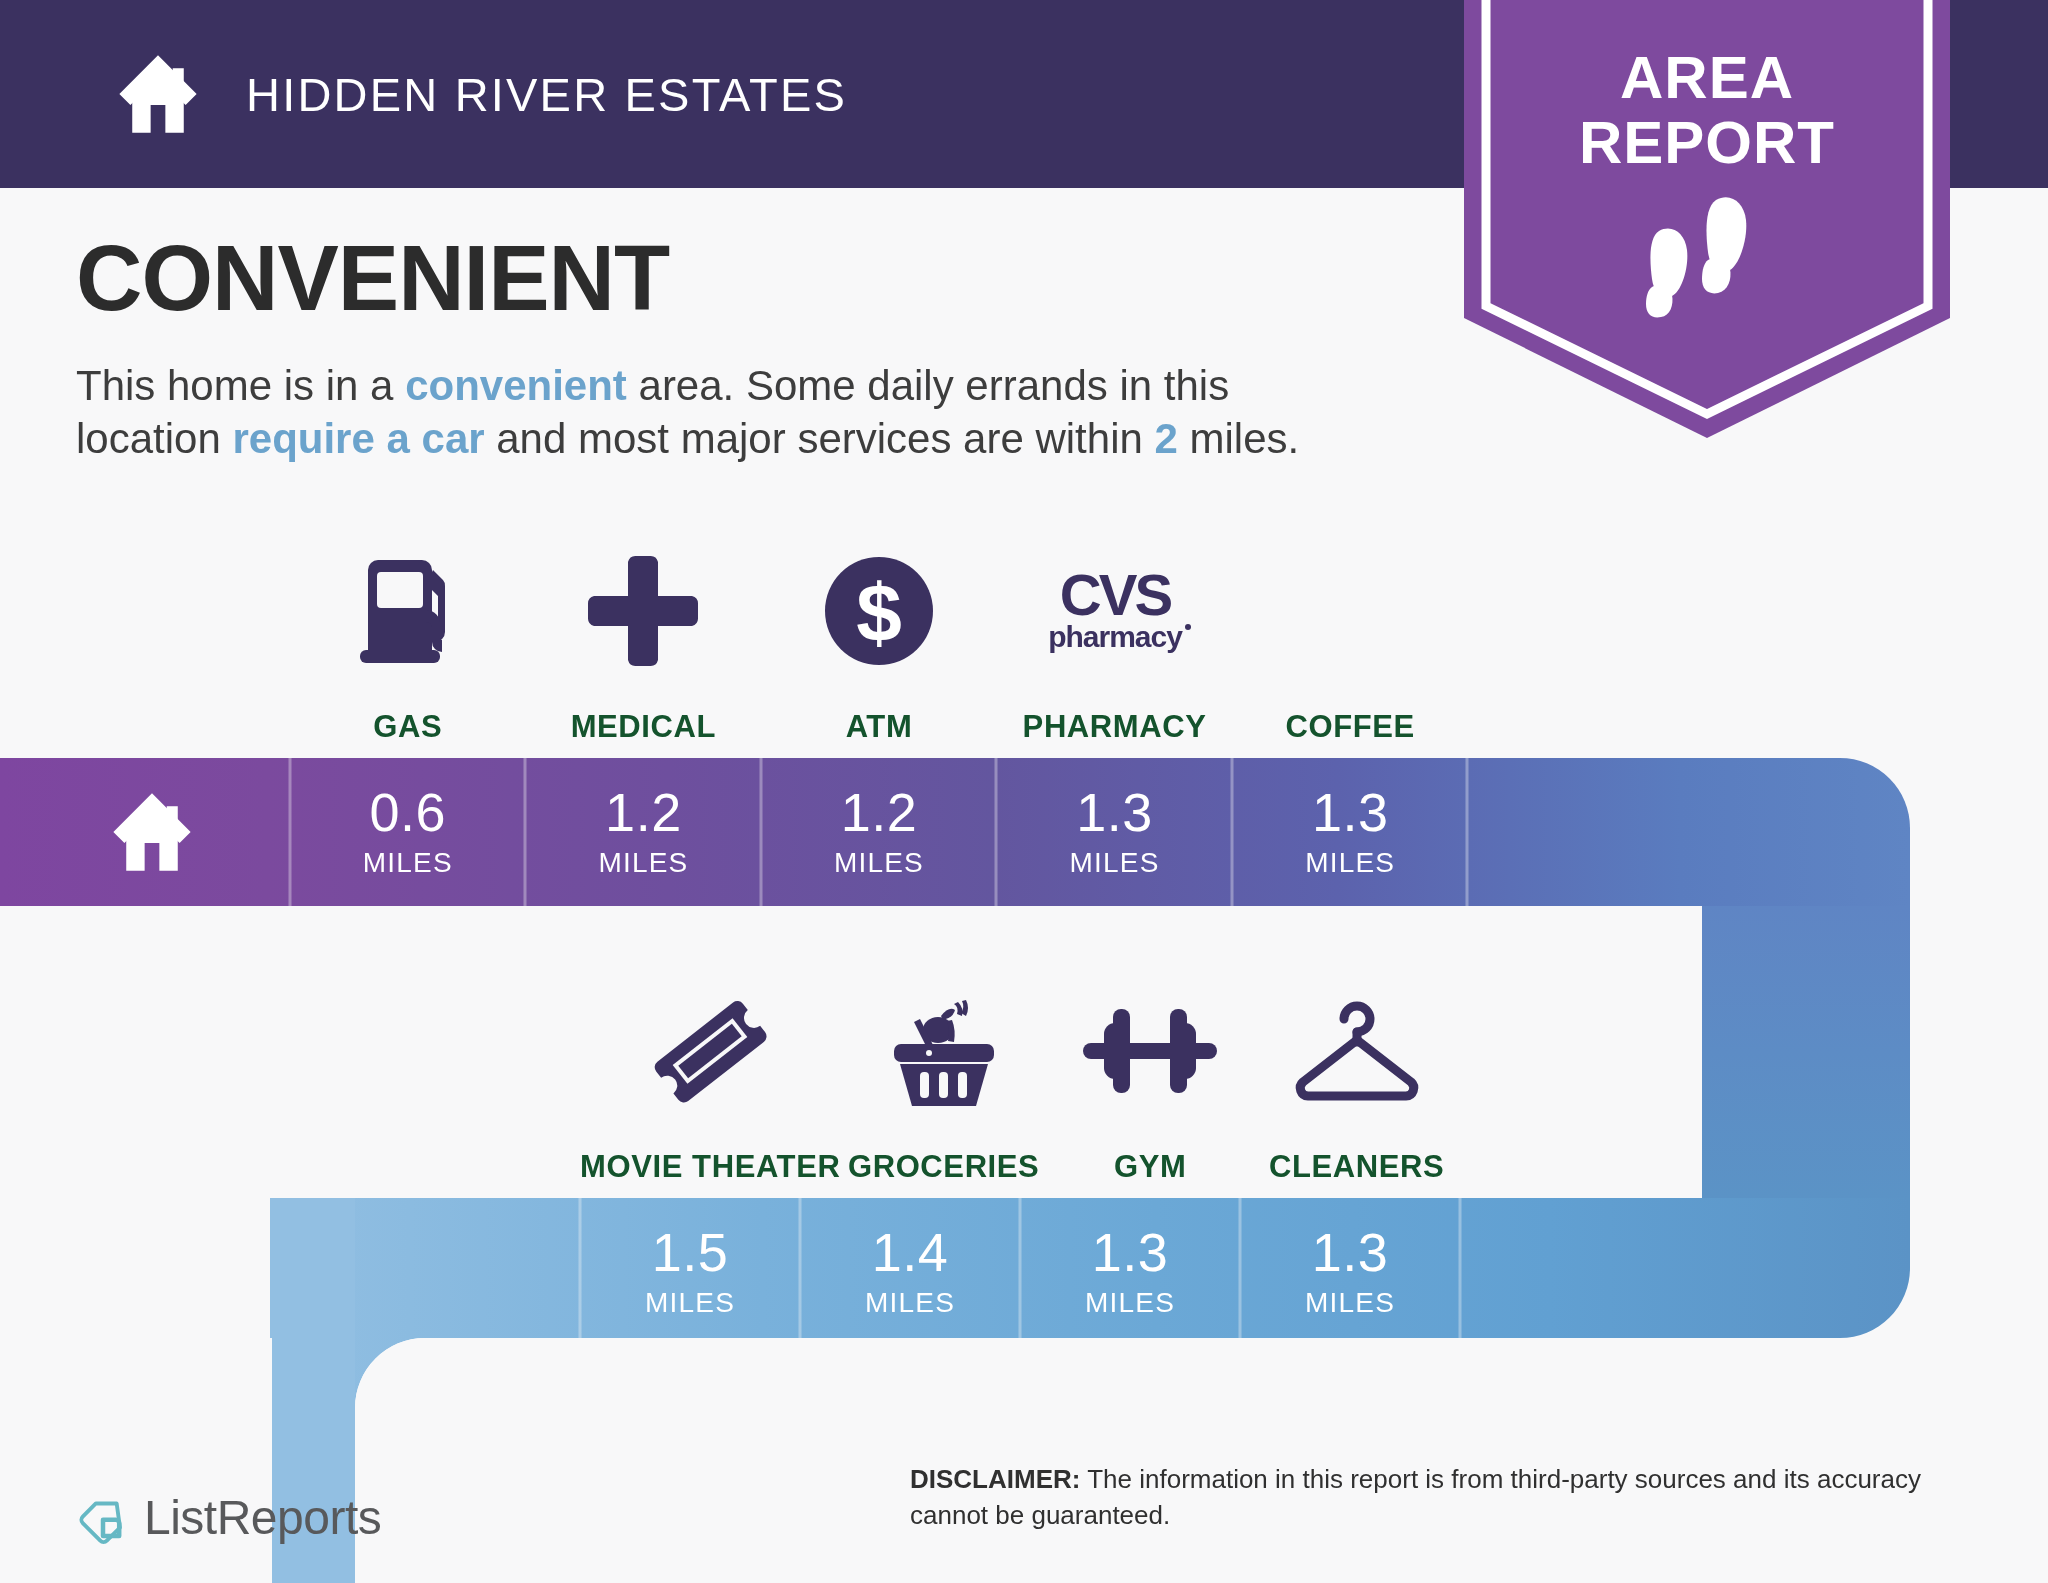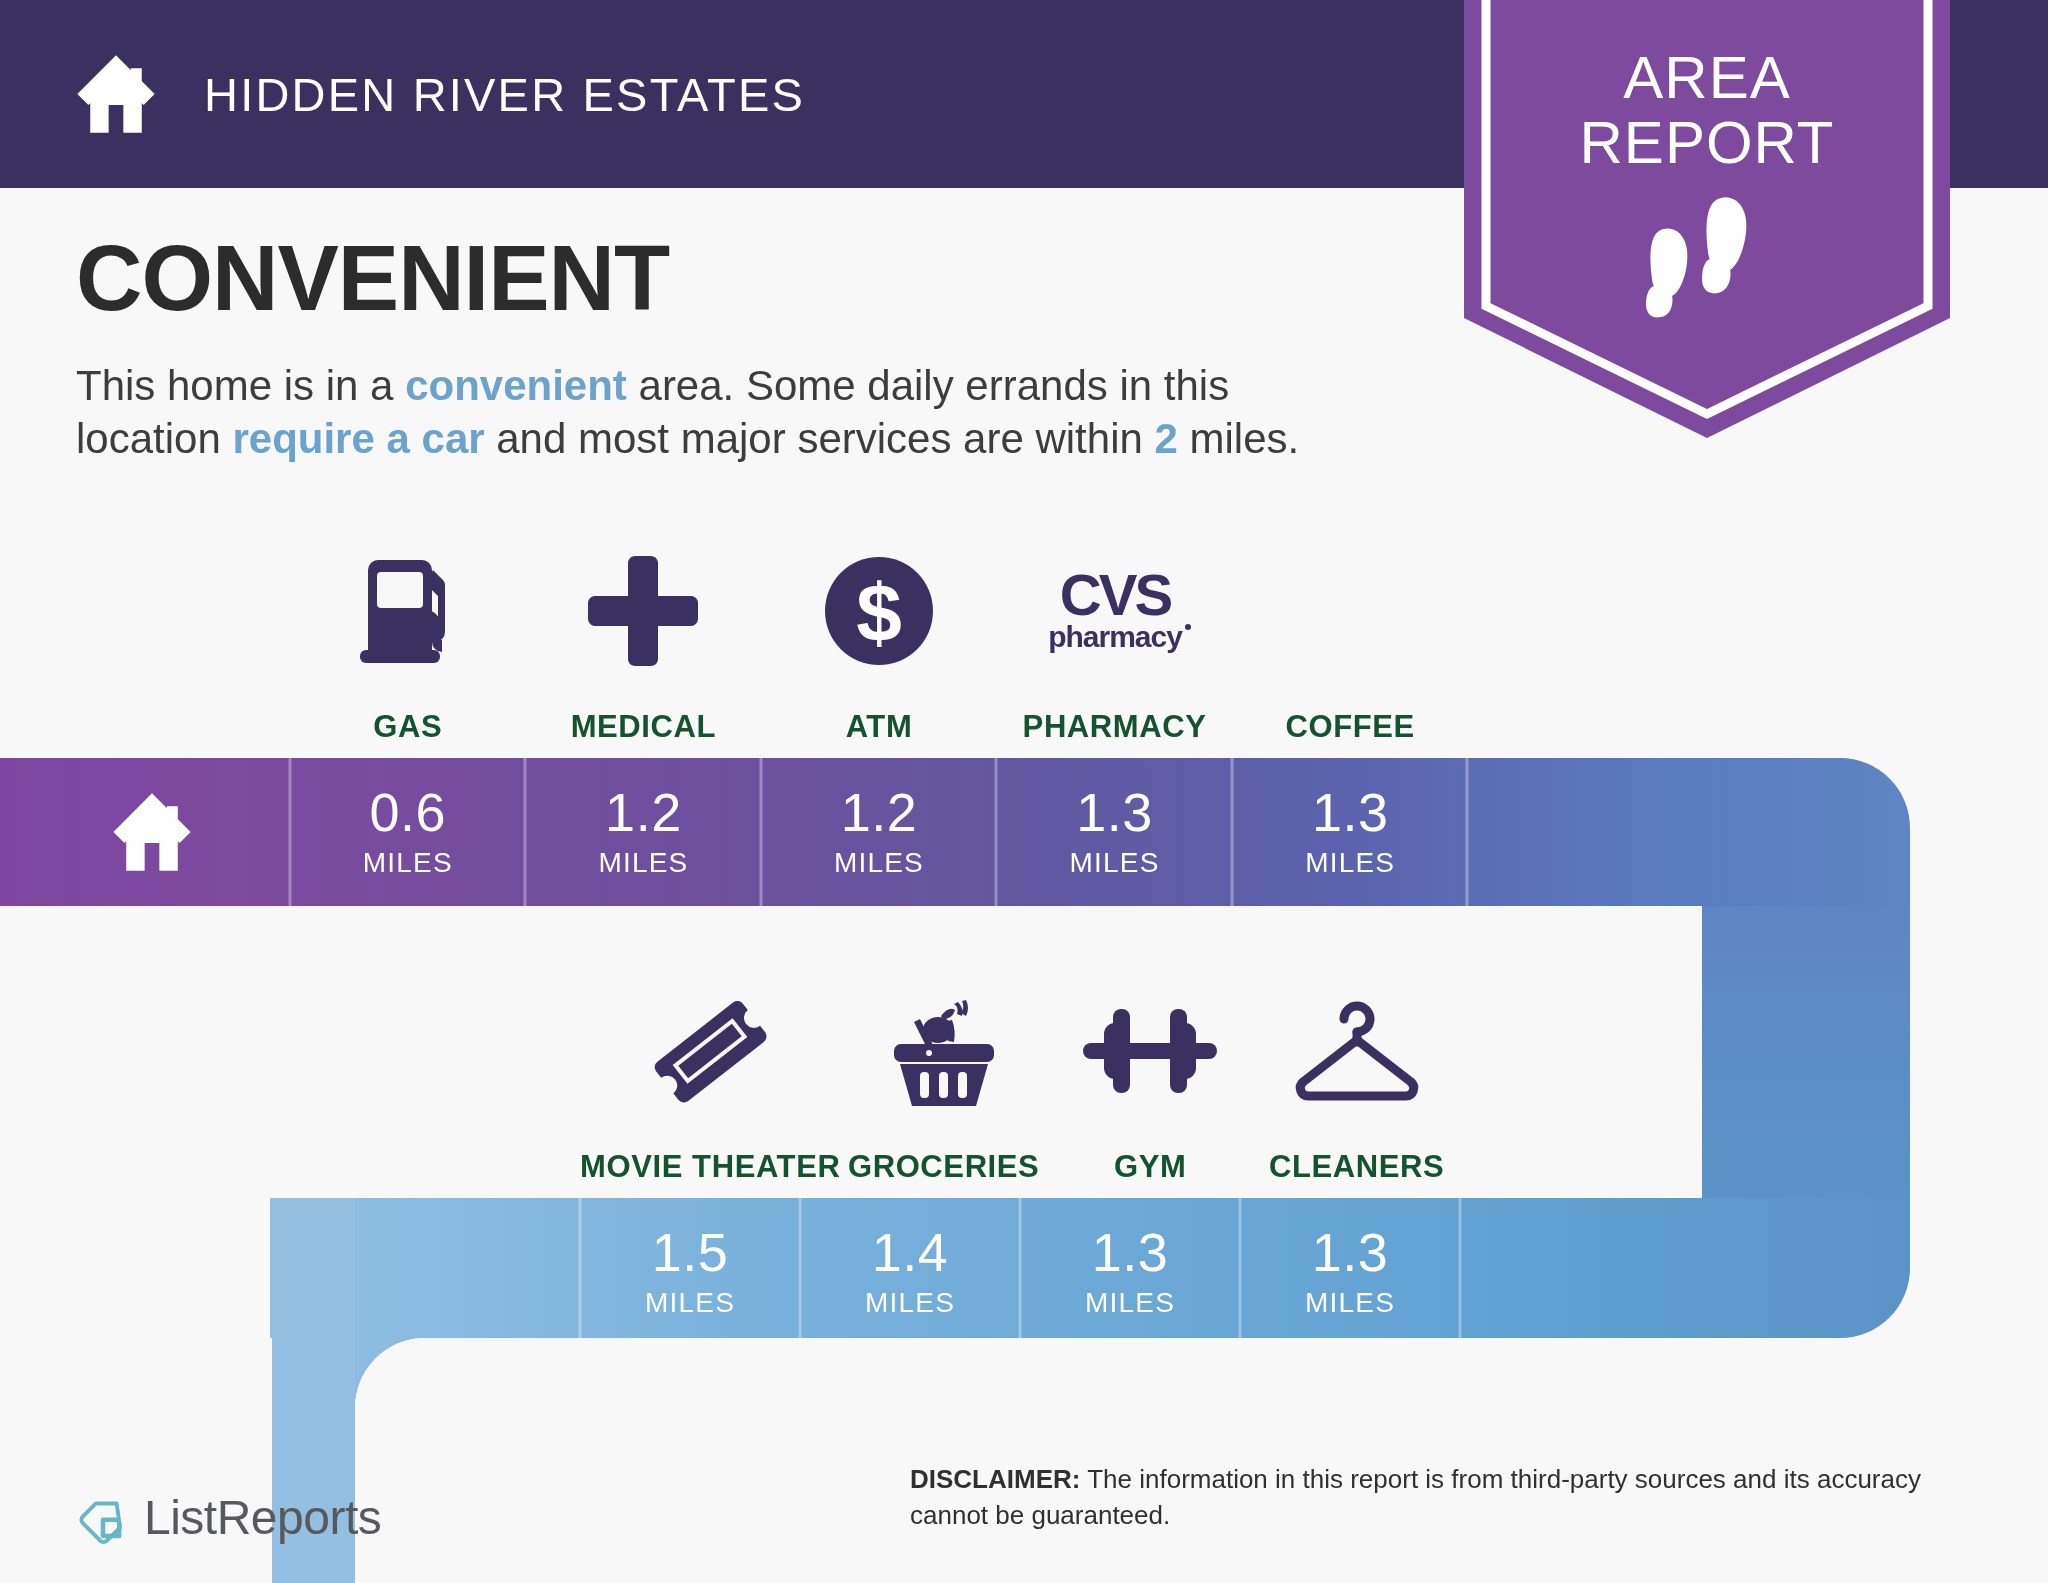--- a/index.html
+++ b/index.html
@@ -18,21 +18,21 @@
 
   
   .header {
     position: absolute;
     left: 0; top: 0;
     width: 2048px;
     height: 188px;
     background: #3b3160;
     display: flex;
     align-items: center;
-    padding-left: 70px;
+    padding-left: 112px;
   }
   .header-home-icon {
     width: 92px;
     height: 92px;
     flex: 0 0 auto;
     margin-right: 42px;
   }
   .header-title {
     color: #ffffff;
     font-size: 47px;
@@ -52,21 +52,21 @@
   }
   .badge svg { display: block; width: 100%; height: 100%; }
   .badge-text {
     position: absolute;
     top: 58px;
     left: 0; right: 0;
     text-align: center;
     color: #ffffff;
     font-size: 60px;
     line-height: 1.08;
-    font-weight: 400;
+    font-weight: 700;
     letter-spacing: 1px;
     pointer-events: none;
   }
 
   
   .title-block {
     position: absolute;
     left: 76px;
     top: 232px;
     width: 1340px;

